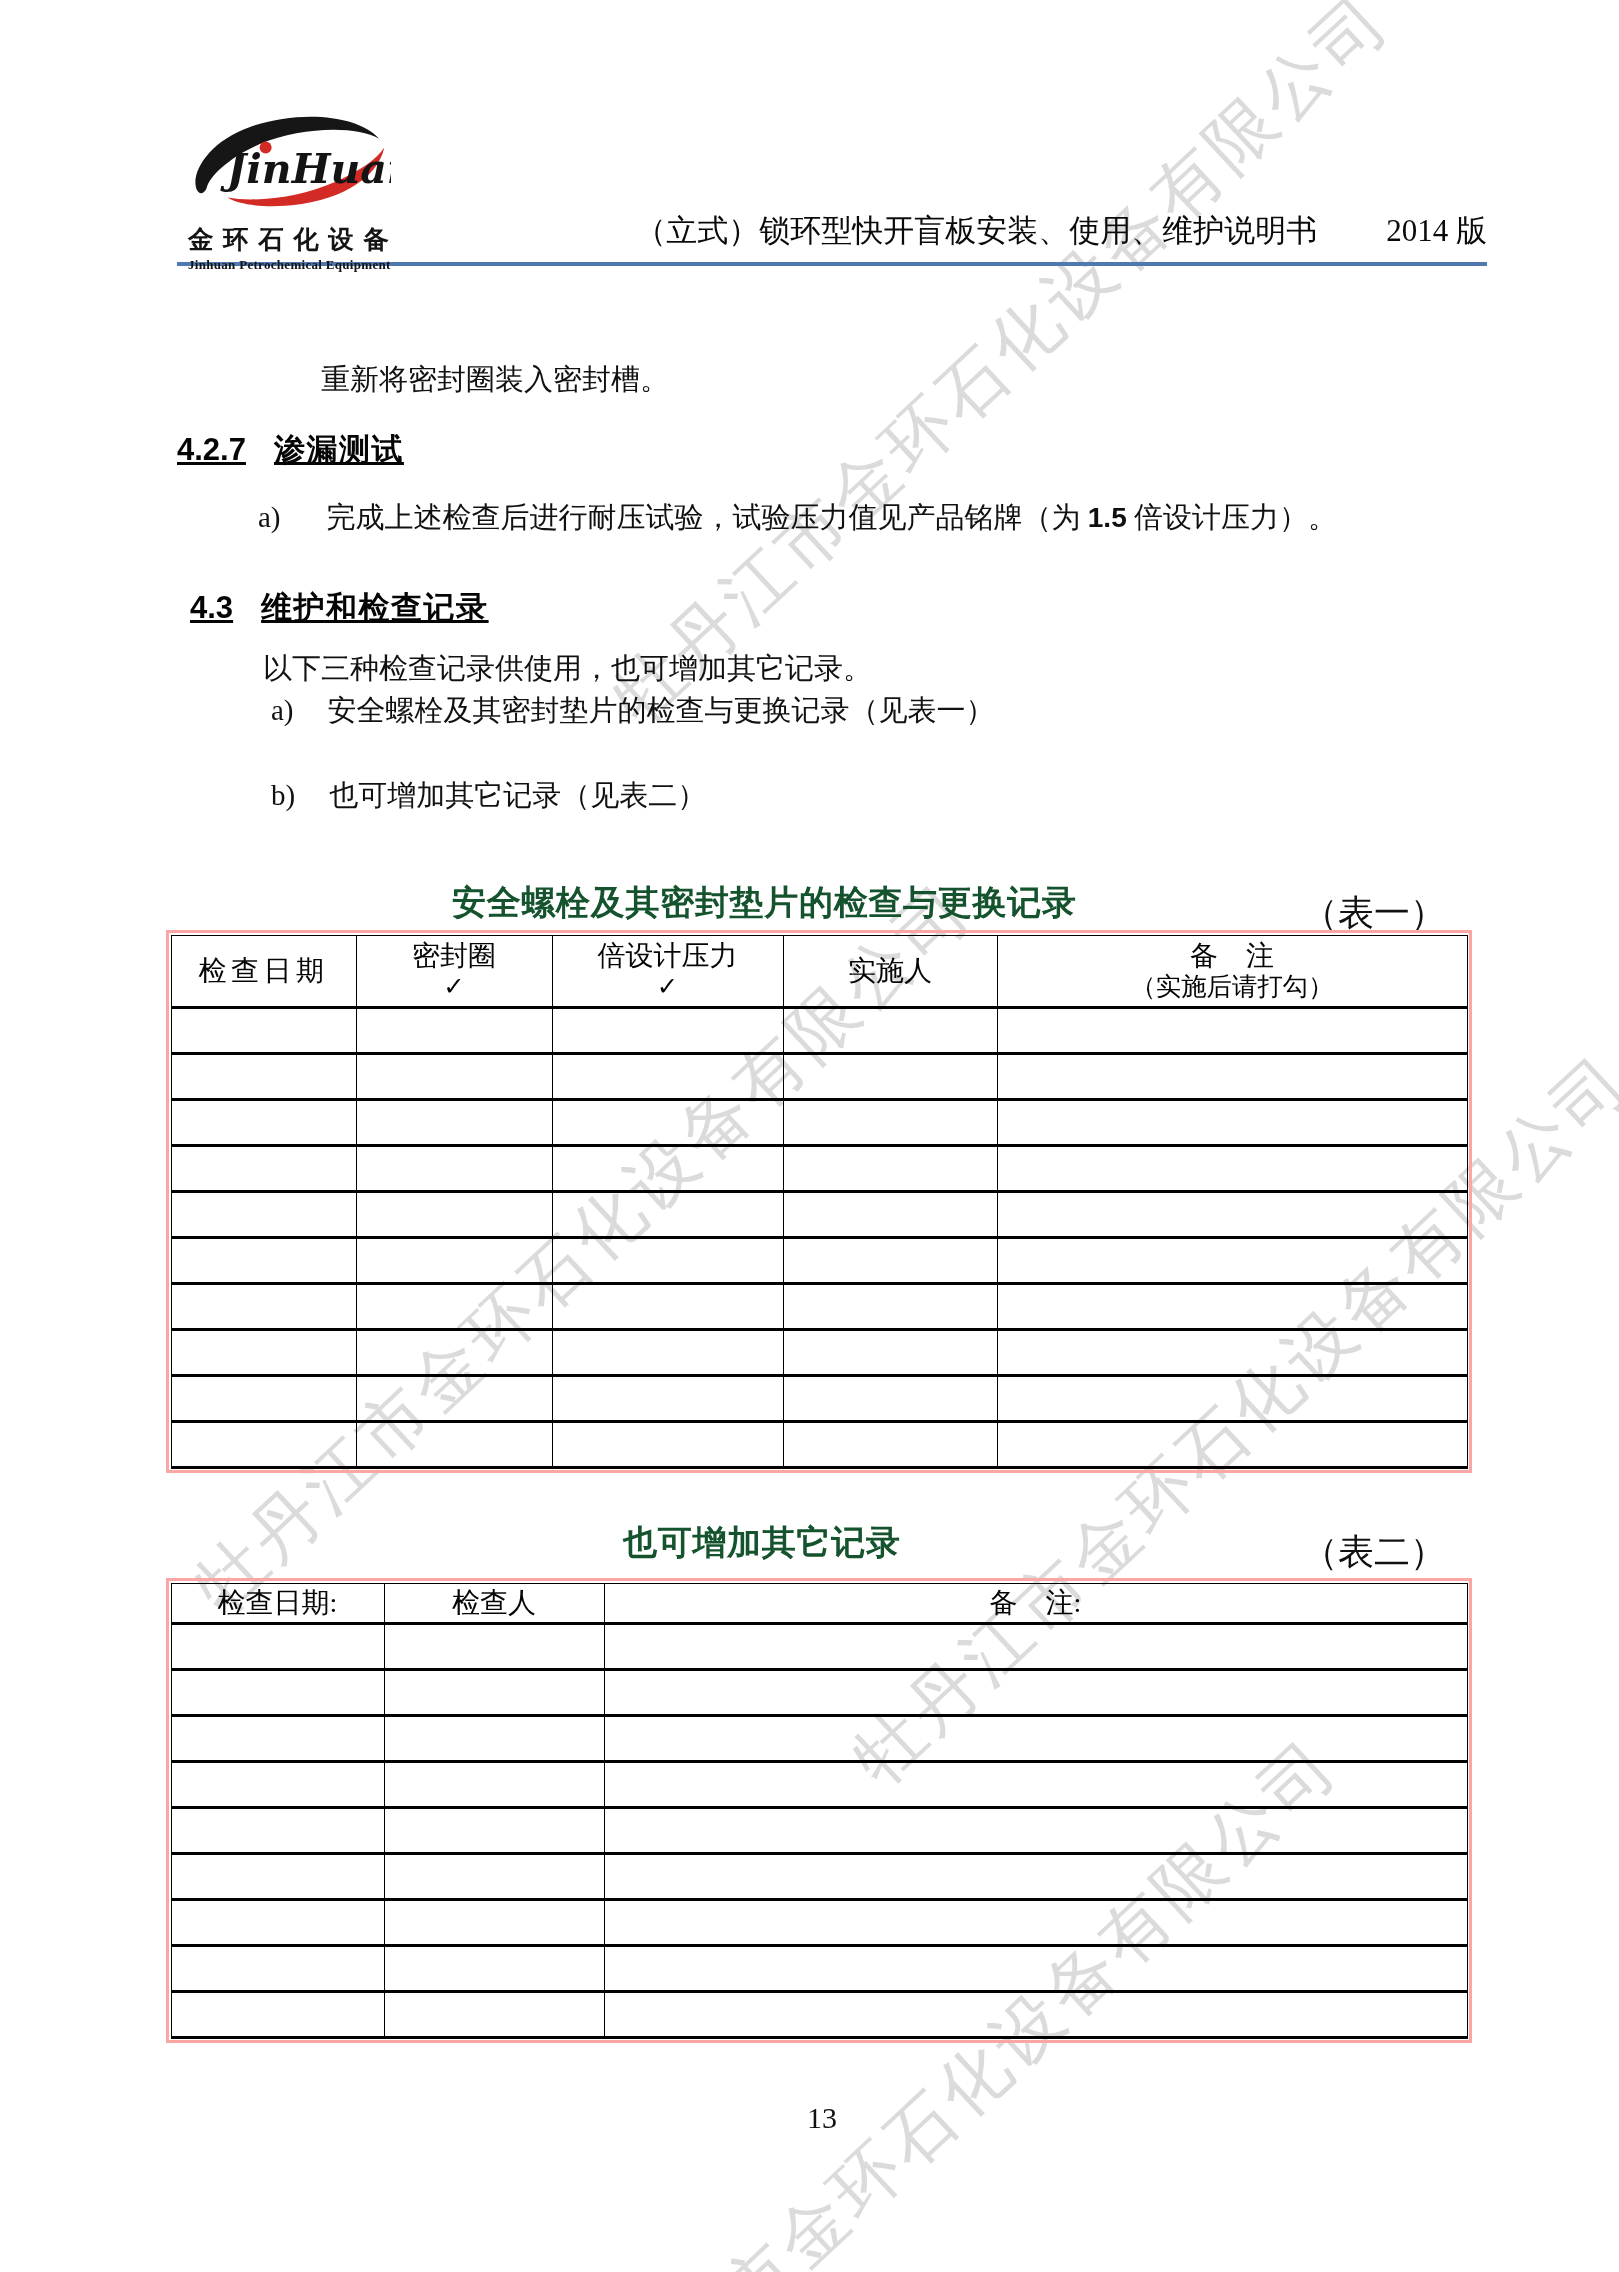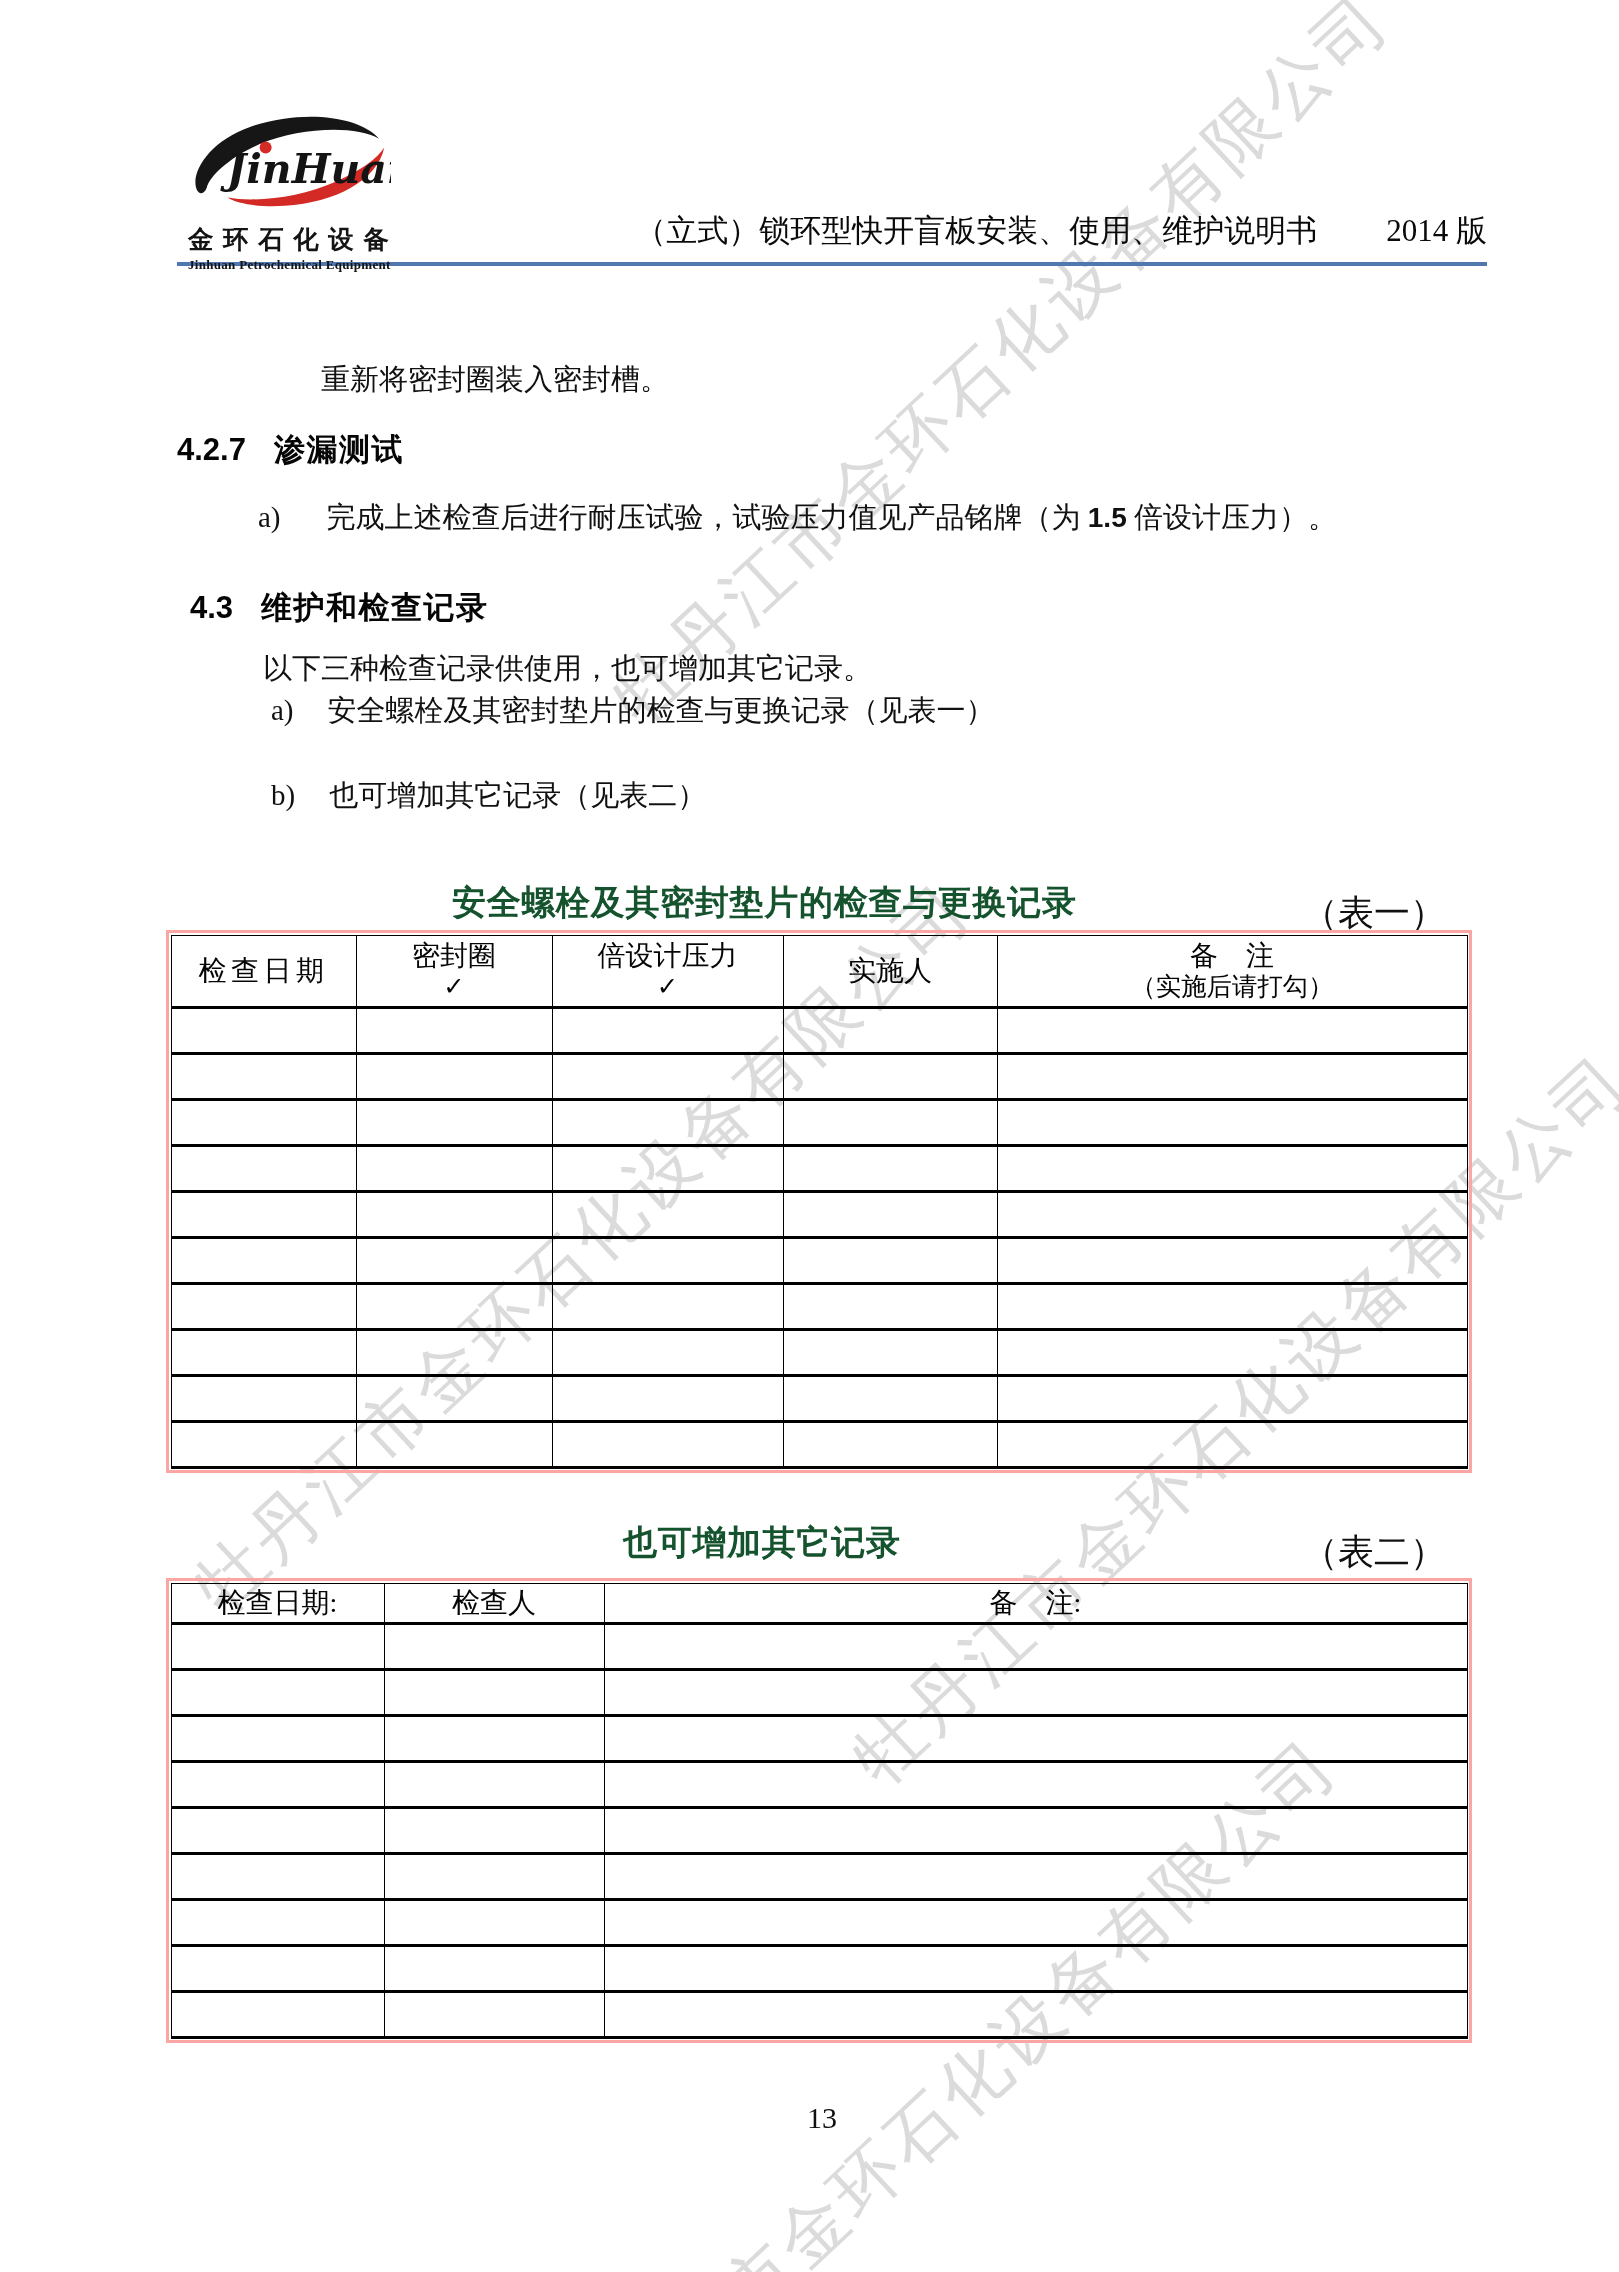--- a/index.html
+++ b/index.html
@@ -30,21 +30,21 @@
   
   .doc-title{
     right:132px;top:210px;font-size:31px;color:#0a0a0a;white-space:nowrap;z-index:2;
   }
   .doc-title .edition{margin-left:69px;}
   .head-rule{left:177px;top:262px;width:1310px;height:3.7px;z-index:1;}
   
   .para{font-size:29px;white-space:nowrap;z-index:2;}
   .hsec{
     font-family:"Liberation Sans","DejaVu Sans",sans-serif;font-weight:bold;
-    font-size:31px;white-space:nowrap;z-index:2;color:#050505;
+    font-size:31px;white-space:nowrap;z-index:2;color:#050505;text-decoration:underline;
   }
   .hsec .htxt{margin-left:28px;letter-spacing:1.5px;}
   .li-marker{display:inline-block;}
   .li-a1 .li-text{margin-left:46px;}
   .li-std .li-text{margin-left:34px;}
   .bold-num{font-family:"Liberation Sans","DejaVu Sans",sans-serif;font-weight:bold;font-size:28px;}
   
   .tbl-title{
     font-family:"Liberation Sans","DejaVu Sans",sans-serif;font-weight:bold;
     font-size:34px;letter-spacing:0.7px;white-space:nowrap;z-index:2;color:#14532d;

